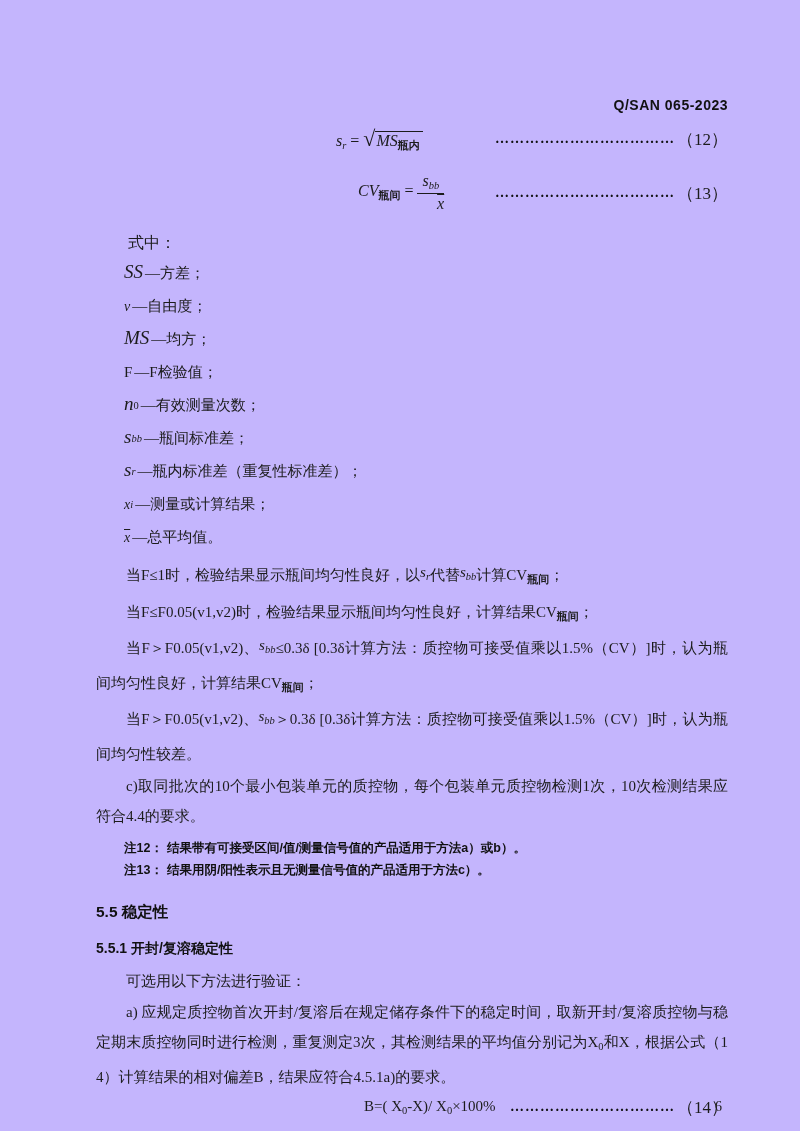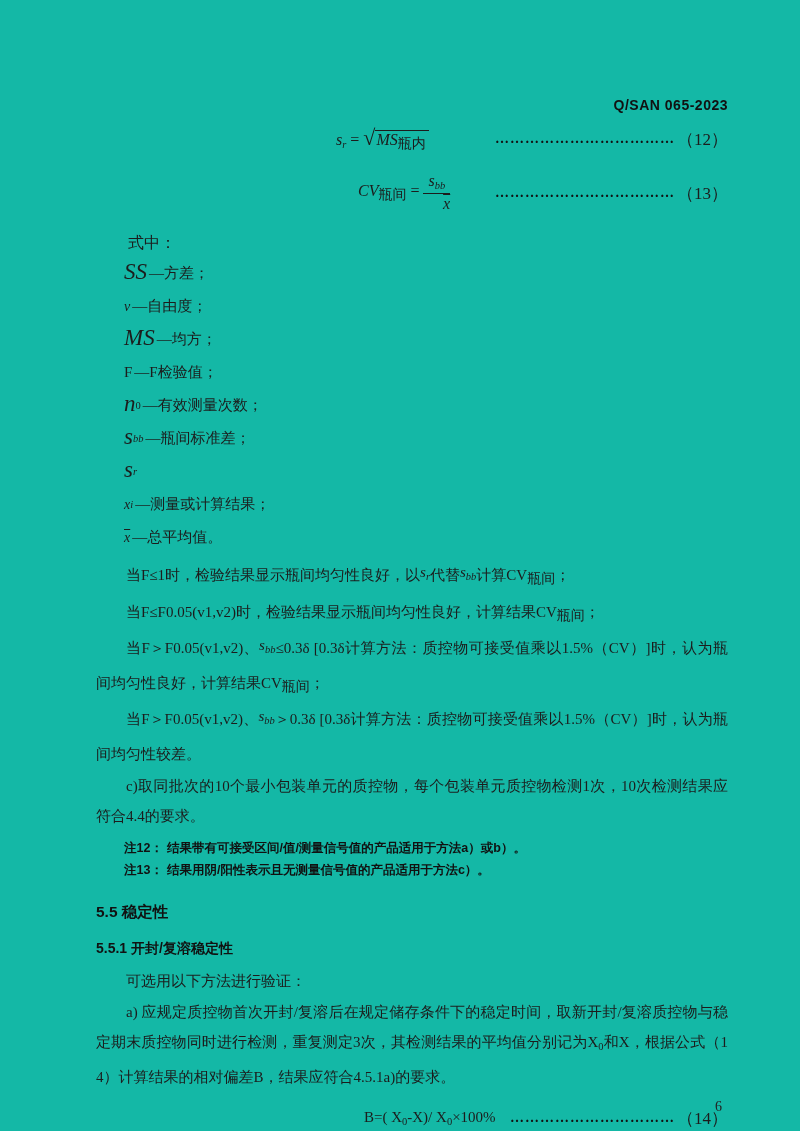--- a/index.html
+++ b/index.html
@@ -2,21 +2,21 @@
 <html><head>
 <meta charset="utf-8">
 <style>
   * { margin: 0; padding: 0; box-sizing: border-box; }
   html, body { background: #ffffff; }
   .page {
     position: relative;
     width: 800px;
     height: 1131px;
     margin: 0 auto;
-    background: #14b8a6;
+    background: #c4b5fd;
     font-family: "Liberation Serif", serif;
     color: #1c1c1c;
     overflow: hidden;
   }
   .content { padding: 0 72px 0 96px; }
 
   
   .doc-header {
     padding-top: 97px;
     text-align: right;
@@ -41,42 +41,42 @@
     letter-spacing: 1px;
     white-space: nowrap;
     overflow: hidden;
     color: #111;
   }
   .formula-row .fnum { font-size: 17px; margin-left: 2px; white-space: nowrap; }
   .row-f12 { margin-top: 8px; height: 36px; }
   .row-f12 .fmath { margin-left: 240px; }
   .row-f13 { margin-top: 10px; height: 52px; }
   .row-f13 .fmath { margin-left: 262px; }
-  .row-f14 { margin-top: 12px; height: 28px; font-size: 15px; }
+  .row-f14 { margin-top: 1px; height: 28px; font-size: 15px; }
   .row-f14 .fmath { margin-left: 268px; font-size: 15px; }
 
   i.mv { font-family: "Liberation Serif", serif; font-style: italic; }
   .sub-lat { font-size: 10.5px; font-style: italic; vertical-align: -3px; }
   .sub-num { font-size: 10.5px; font-style: normal; vertical-align: -3px; }
-  .sub-cn  { font-size: 14px;  font-style: normal; vertical-align: -3px; letter-spacing: 0; }
+  .sub-cn  { font-size: 11px;  font-style: normal; vertical-align: -3px; letter-spacing: 0; font-weight: bold; }
 
   .sqrt-sym { font-size: 22px; font-weight: normal; }
   .under-root { border-top: 1.5px solid #1c1c1c; padding: 0 3px 0 1px; }
 
   .frac { display: inline-flex; flex-direction: column; align-items: flex-end; vertical-align: middle; line-height: 1.15; }
   .frac .num { border-bottom: 1.3px solid #1c1c1c; padding: 0 5px 1px; }
   .frac .den { padding-top: 1px; }
   .xbar { font-style: italic; text-decoration: overline; }
 
   
   .body-line { font-size: 16px; line-height: 28px; }
   .where-intro { margin-top: 10px; text-indent: 2em; }
 
   .def-item { font-size: 15px; height: 33px; display: flex; align-items: center; padding-left: 28px; }
-  .def-item .mvar { font-style: italic; font-size: 23px; position: relative; top: -2px; }
+  .def-item .mvar { font-style: italic; font-size: 19px; position: relative; top: -2px; }
   .def-item .mvar.plain { font-style: normal; font-size: 15px; top: 0; }
   .def-item .mvar.small { font-size: 14px; top: 0; }
   .def-item .def-text { margin-left: 2px; }
 
   .para { font-size: 15px; line-height: 30px; text-align: justify; text-indent: 2em; word-break: break-all; }
   .para .raised { position: relative; top: -3px; }
   .mt6 { margin-top: 6px; }
   .mt2 { margin-top: 2px; }
 
   .note-line {
@@ -169,20 +169,21 @@
         <span class="def-text">—有效测量次数；</span>
     </div>
     <div class="def-item">
       <span class="mvar">s</span>
         <span class="sub-lat">bb</span>
         <span class="def-text">—瓶间标准差；</span>
     </div>
     <div class="def-item">
       <span class="mvar">s</span>
         <span class="sub-lat">r</span>
+        <span class="def-text">—瓶内标准差（重复性标准差）；</span>
     </div>
     <div class="def-item">
       <span class="mvar small">x</span>
         <span class="sub-lat">i</span>
         <span class="def-text">—测量或计算结果；</span>
     </div>
     <div class="def-item">
       <span class="mvar small xbar">x</span>
         <span class="def-text">—总平均值。</span>
     </div>

